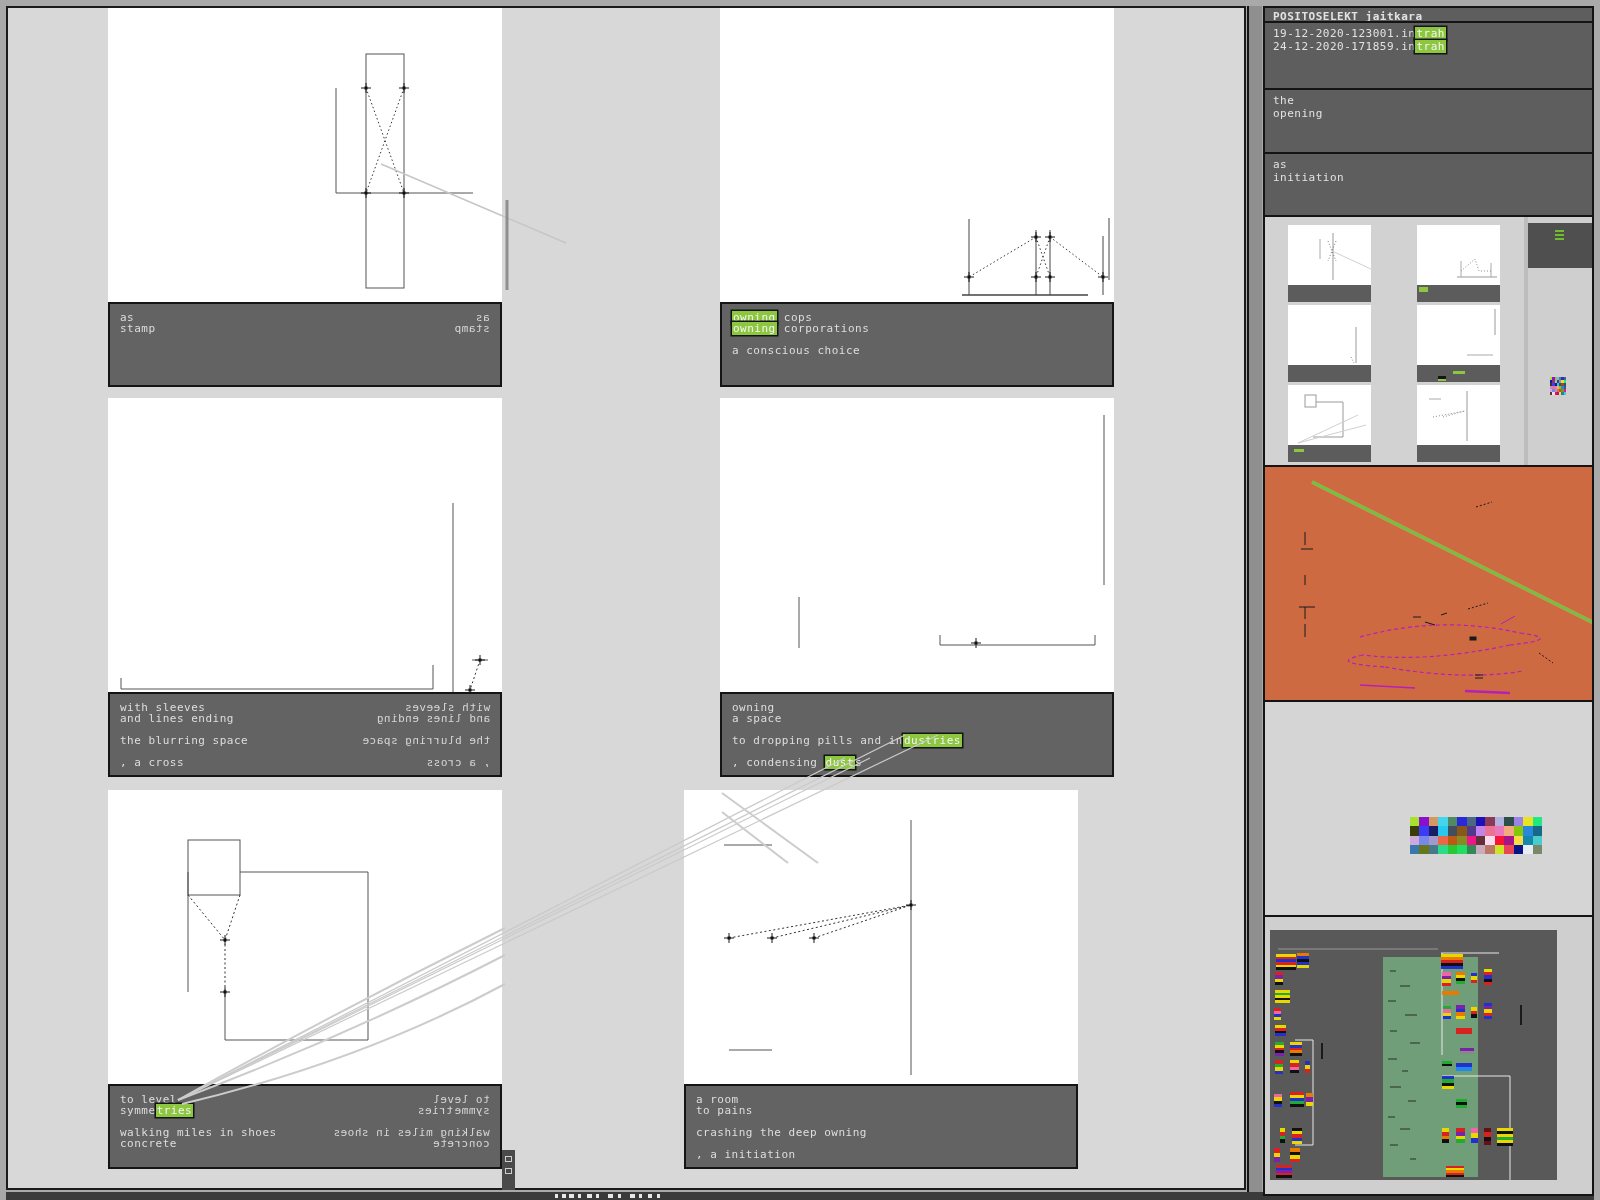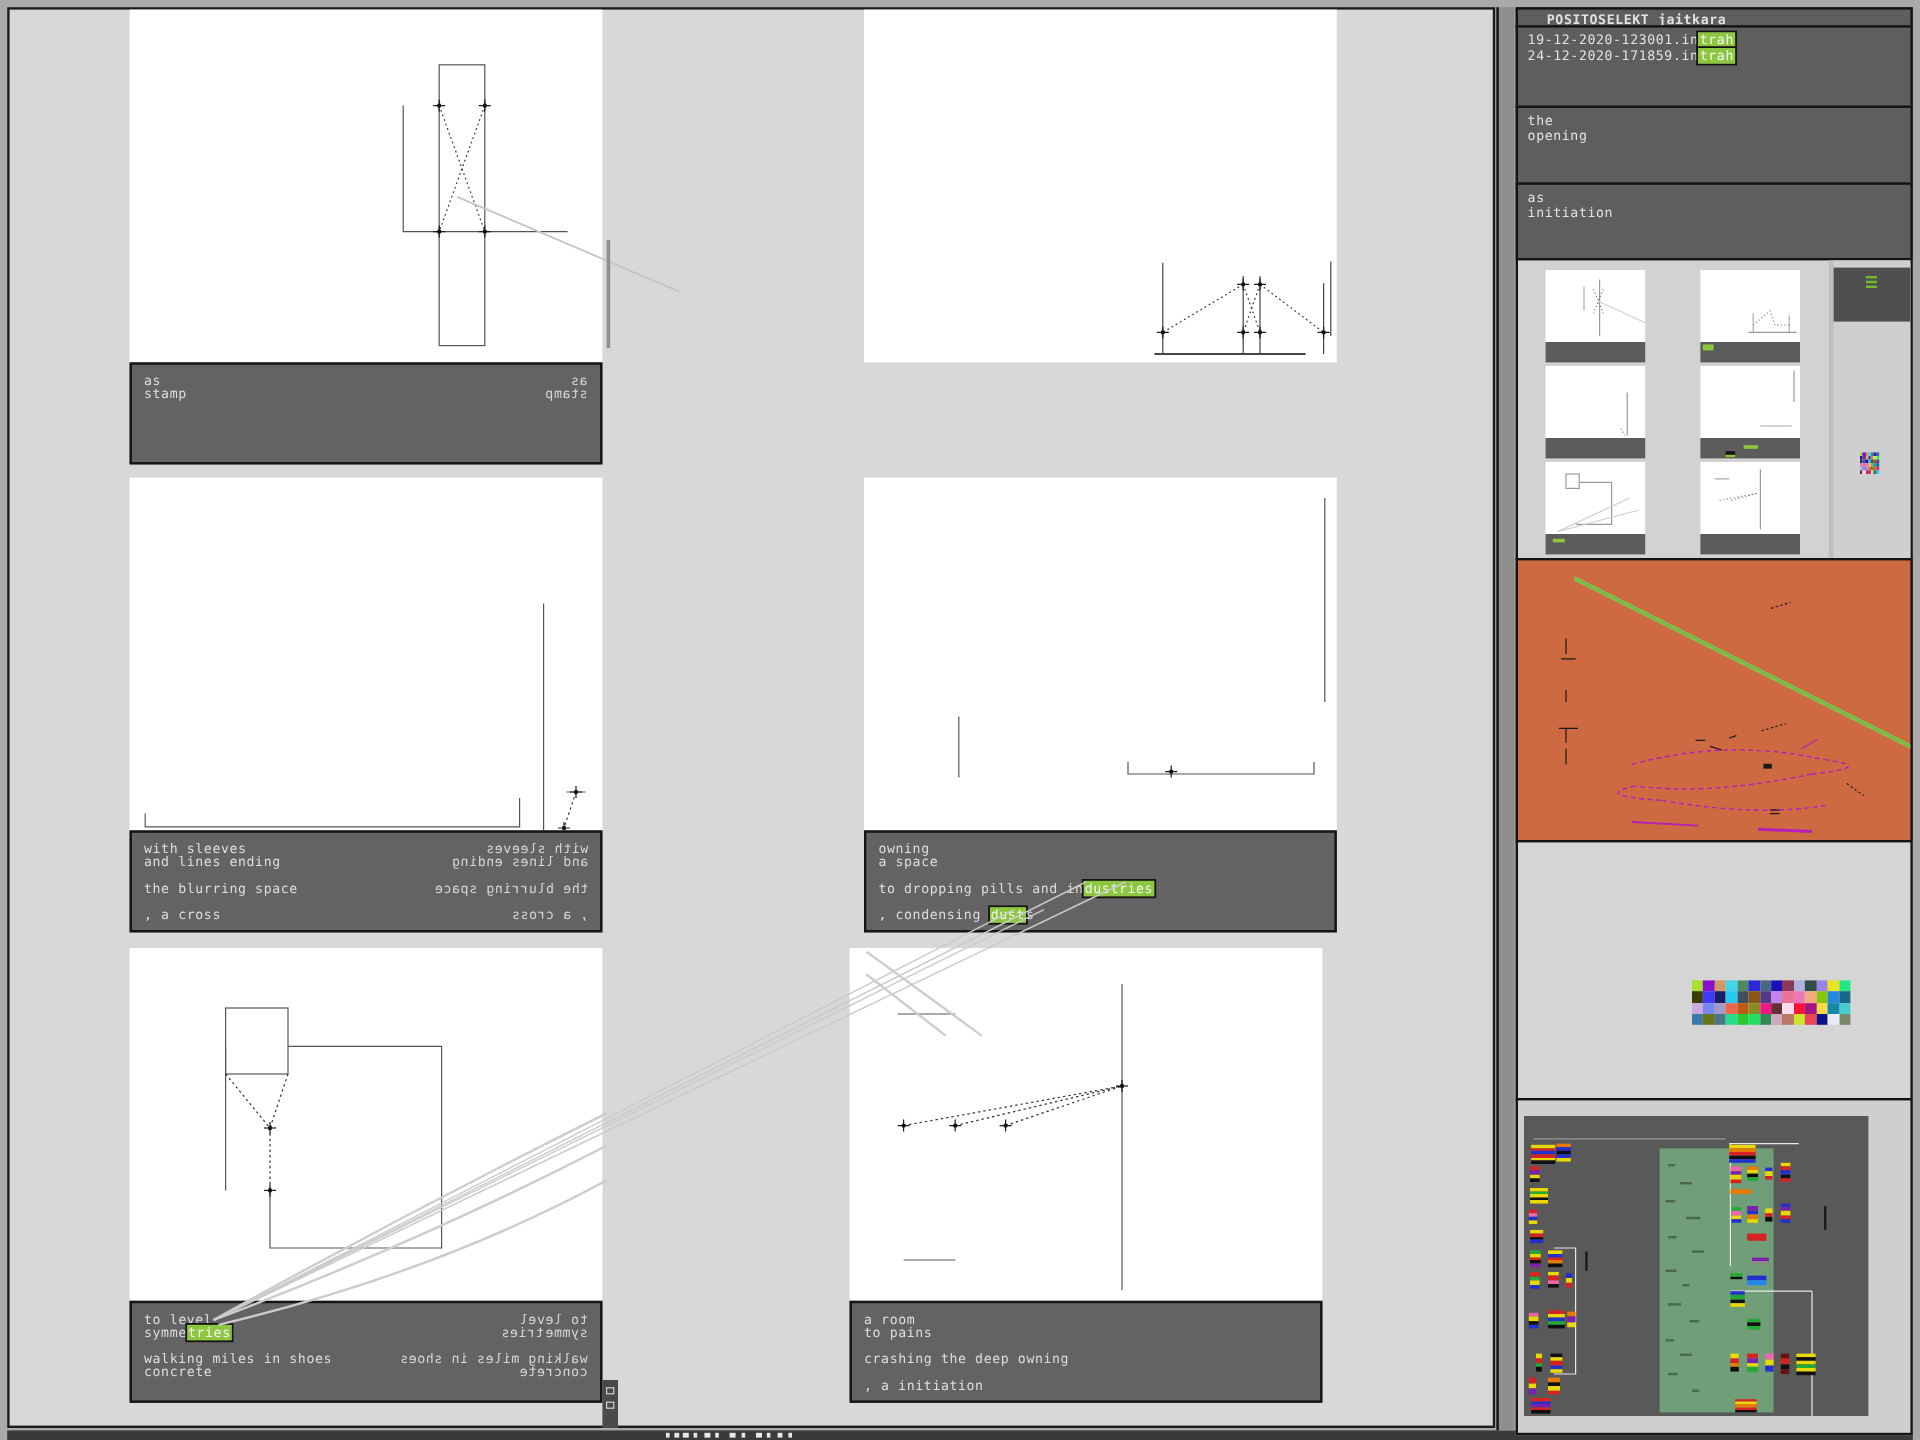--- a/index.html
+++ b/index.html
@@ -118,20 +118,23 @@
         <line x1="330" y1="229" x2="383" y2="269"></line>
       </g>
       <use href="#plus" transform="translate(316,229)"></use>
       <use href="#plus" transform="translate(330,229)"></use>
       <use href="#plus" transform="translate(316,269)"></use>
       <use href="#plus" transform="translate(330,269)"></use>
       <use href="#plus" transform="translate(249,269)"></use>
       <use href="#plus" transform="translate(383,269)"></use>
     </svg>
   </div>
+  <div class="card-caption">
+    <div class="cap-text"><div class="cap-line"><span class="hl">owning</span><span> cops</span></div><div class="cap-line"><span class="hl">owning</span><span> corporations</span></div><div class="cap-line">&nbsp;</div><div class="cap-line"><span>a conscious choice</span></div></div>
+  </div>
 </div>
 
 <div class="card" style="left:108px;top:398px">
   <div class="card-canvas">
     <svg width="394" height="294">
       <g fill="none" stroke="#555">
         <line x1="345" y1="105" x2="345" y2="294"></line>
         <polyline points="13,280 13,291 325,291 325,267"></polyline>
         <line x1="364" y1="262" x2="380" y2="262"></line>
       </g>
@@ -178,21 +181,21 @@
       <use href="#plus" transform="translate(117,150)"></use>
       <use href="#plus" transform="translate(117,202)"></use>
     </svg>
   </div>
   <div class="card-caption">
     <div class="cap-text"><div class="cap-line"><span>to level</span></div><div class="cap-line"><span>symme</span><span class="hl">tries</span></div><div class="cap-line">&nbsp;</div><div class="cap-line"><span>walking miles in shoes</span></div><div class="cap-line"><span>concrete</span></div></div>
     <div class="cap-text cap-mirror"><div class="cap-line"><span>to level</span></div><div class="cap-line"><span>symme</span><span class="mhl">tries</span></div><div class="cap-line">&nbsp;</div><div class="cap-line"><span>walking miles in shoes</span></div><div class="cap-line"><span>concrete</span></div></div>
   </div>
 </div>
 
-<div class="card" style="left:708px;top:790px">
+<div class="card" style="left:684px;top:790px">
   <div class="card-canvas">
     <svg width="394" height="294">
       <g fill="none" stroke="#555">
         <line x1="227" y1="30" x2="227" y2="285"></line>
         <line x1="40" y1="55" x2="88" y2="55"></line>
         <line x1="45" y1="260" x2="88" y2="260"></line>
       </g>
       <g fill="none" stroke="#333" stroke-dasharray="2 2.5">
         <line x1="45" y1="148" x2="227" y2="115"></line>
         <line x1="88" y1="148" x2="227" y2="115"></line>
@@ -244,21 +247,21 @@
     <div class="footer-glyph" style="left: 612px; width: 3px;"></div>
     <div class="footer-glyph" style="left: 624px; width: 5px;"></div>
     <div class="footer-glyph" style="left: 633px; width: 3px;"></div>
     <div class="footer-glyph" style="left: 642px; width: 4px;"></div>
     <div class="footer-glyph" style="left: 651px; width: 3px;"></div>
   </div>
 
 <div id="side-gutter"></div>
 
 <div class="sec" id="sec-title">
-  <div class="pad" style="padding:2px 24px">POSITOSELEKT jaitkara</div>
+  <div class="pad" style="padding:2px 8px">POSITOSELEKT jaitkara</div>
 </div>
 
 <div class="sec" id="sec-files">
   <div class="pad" id="files-list">
       <div class="file-line"><span>19-12-2020-123001.in</span><span class="hl">trah</span></div>
       <div class="file-line"><span>24-12-2020-171859.in</span><span class="hl">trah</span></div>
     </div>
 </div>
 
 <div class="sec" id="sec-software">

